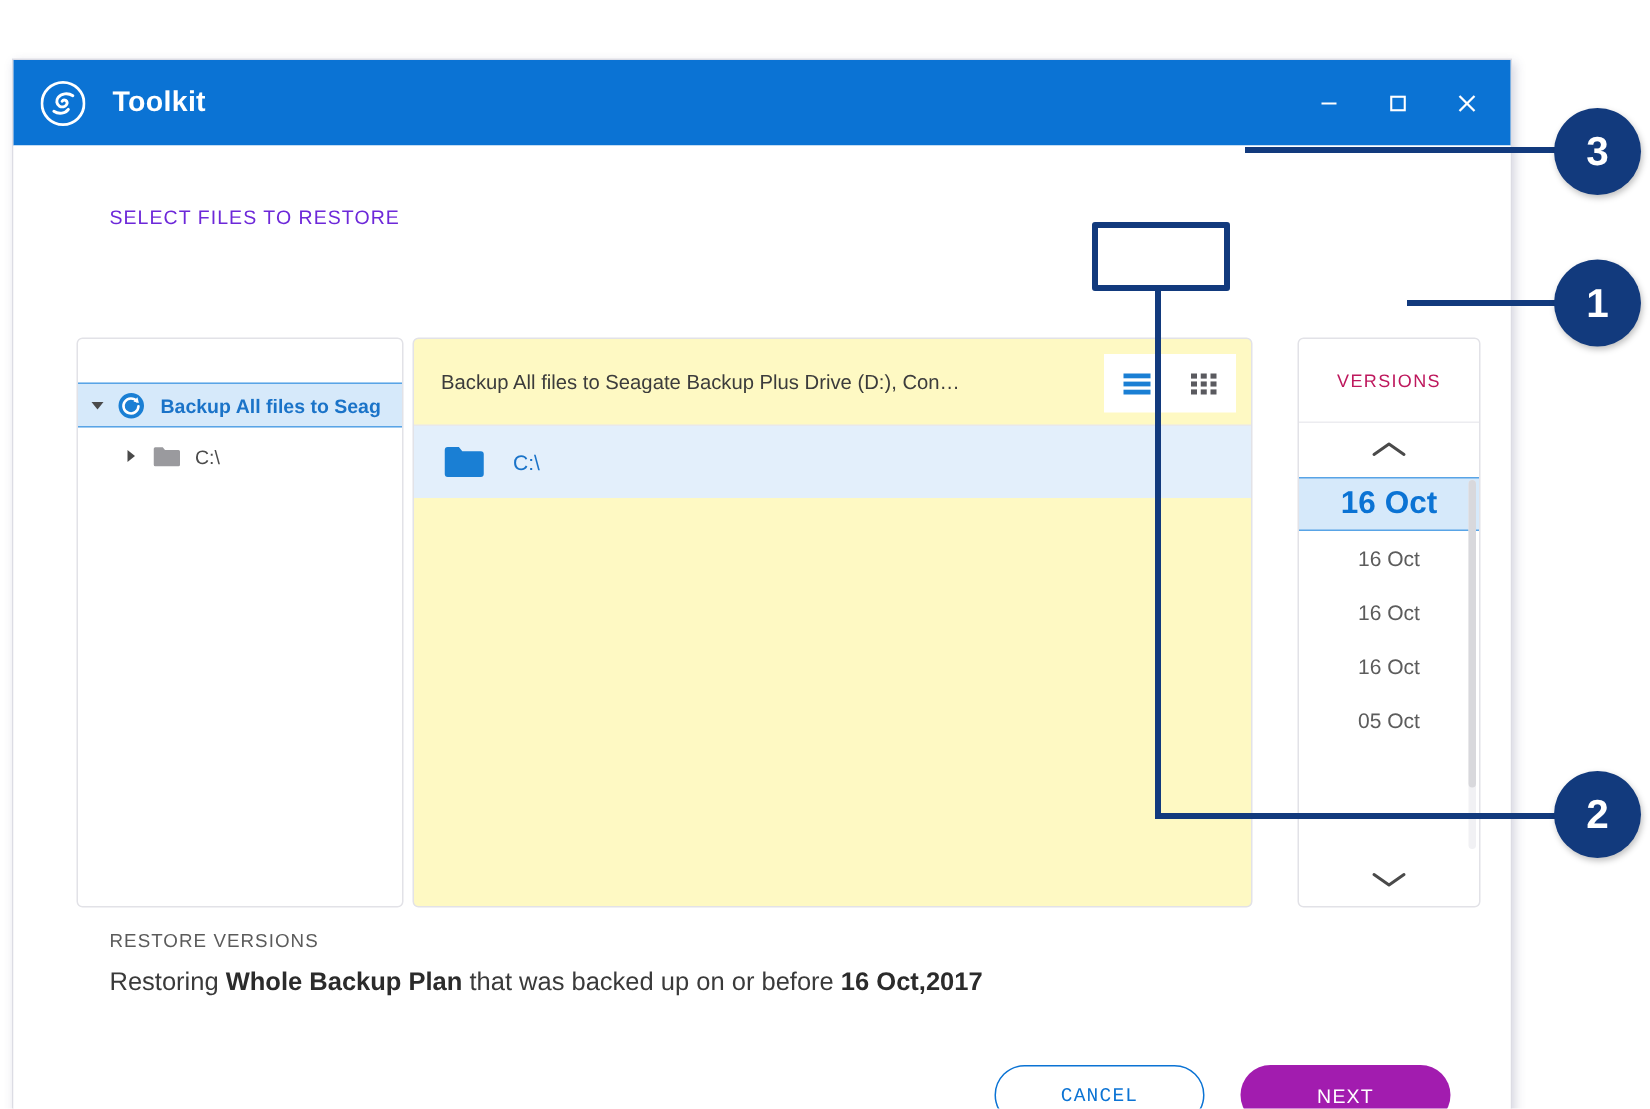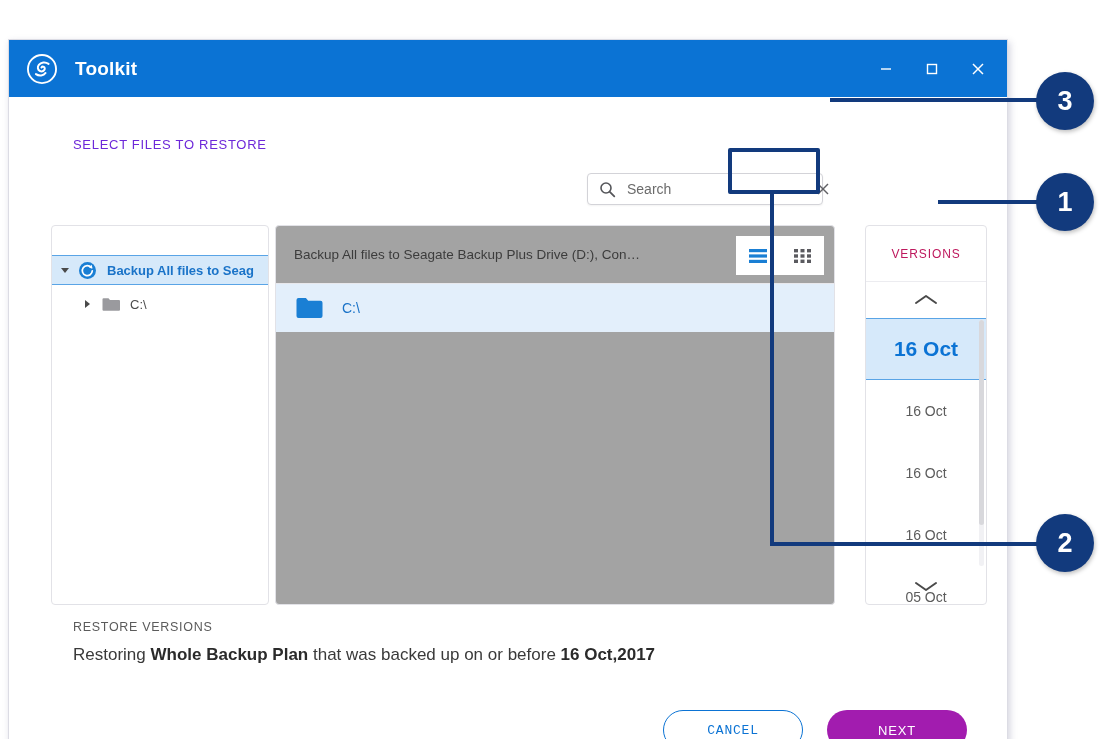--- a/index.html
+++ b/index.html
@@ -171,21 +171,21 @@
     font-size: 13px;
     color: #4b4b4b;
   }
 
   .content-panel {
     position: absolute;
     left: 266px;
     top: 128px;
     width: 560px;
     height: 380px;
-    background: #a3a3a3;
+    background: #fef9c3;
     border: 1px solid #e2e2e7;
     border-radius: 4px;
     overflow: hidden;
   }
   .content-header {
     position: relative;
     height: 58px;
     border-bottom: 1px solid #e8e8ec;
     display: flex;
     align-items: center;
@@ -258,21 +258,21 @@
   }
   .versions-arrow {
     height: 36px;
     display: flex;
     align-items: center;
     justify-content: center;
     cursor: pointer;
   }
   .versions-list { position: relative; height: 250px; }
   .version-item {
-    height: 62px;
+    height: 36px;
     display: flex;
     align-items: center;
     justify-content: center;
     font-size: 14px;
     color: #5c5c5c;
     cursor: pointer;
   }
   .version-item.selected {
     background: #d6e9fa;
     border-top: 1px solid #59a4e6;
@@ -422,33 +422,20 @@
             <line x1="13" y1="3" x2="3" y2="13" stroke="#ffffff" stroke-width="1.5"></line>
           </svg>
         </div>
       </div>
     </div>
 
     <div class="app-body">
 
       <div class="section-label">SELECT FILES TO RESTORE</div>
 
-      <div class="search-box">
-        <svg class="search-icon" width="17" height="17" viewBox="0 0 17 17">
-          <circle cx="7" cy="7" r="5" fill="none" stroke="#55565a" stroke-width="1.6"></circle>
-          <line x1="10.8" y1="10.8" x2="15.3" y2="15.3" stroke="#55565a" stroke-width="1.8" stroke-linecap="round"></line>
-        </svg>
-        <input class="search-input" type="text" placeholder="Search" style="">
-        <div class="search-clear">
-          <svg width="16" height="16" viewBox="0 0 16 16">
-            <line x1="3" y1="3" x2="13" y2="13" stroke="#606065" stroke-width="1.4"></line>
-            <line x1="13" y1="3" x2="3" y2="13" stroke="#606065" stroke-width="1.4"></line>
-          </svg>
-        </div>
-      </div>
 
       <div class="tree-panel">
         <div class="tree-scroll-area">
 
           <div class="tree-row tree-row-root">
             <span class="tree-caret">
               <svg width="10" height="10" viewBox="0 0 10 10">
                 <polygon points="1,3 9,3 5,8" fill="#4a4a4a"></polygon>
               </svg>
             </span>

